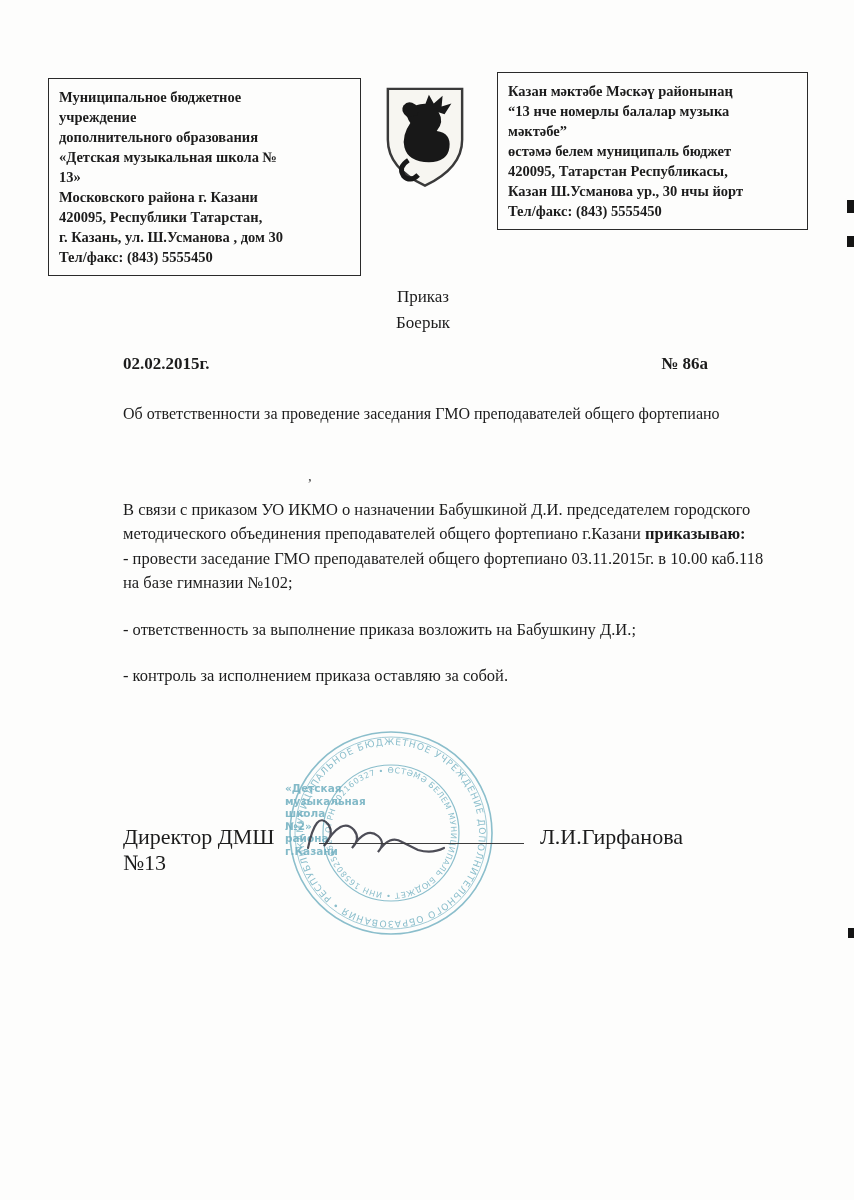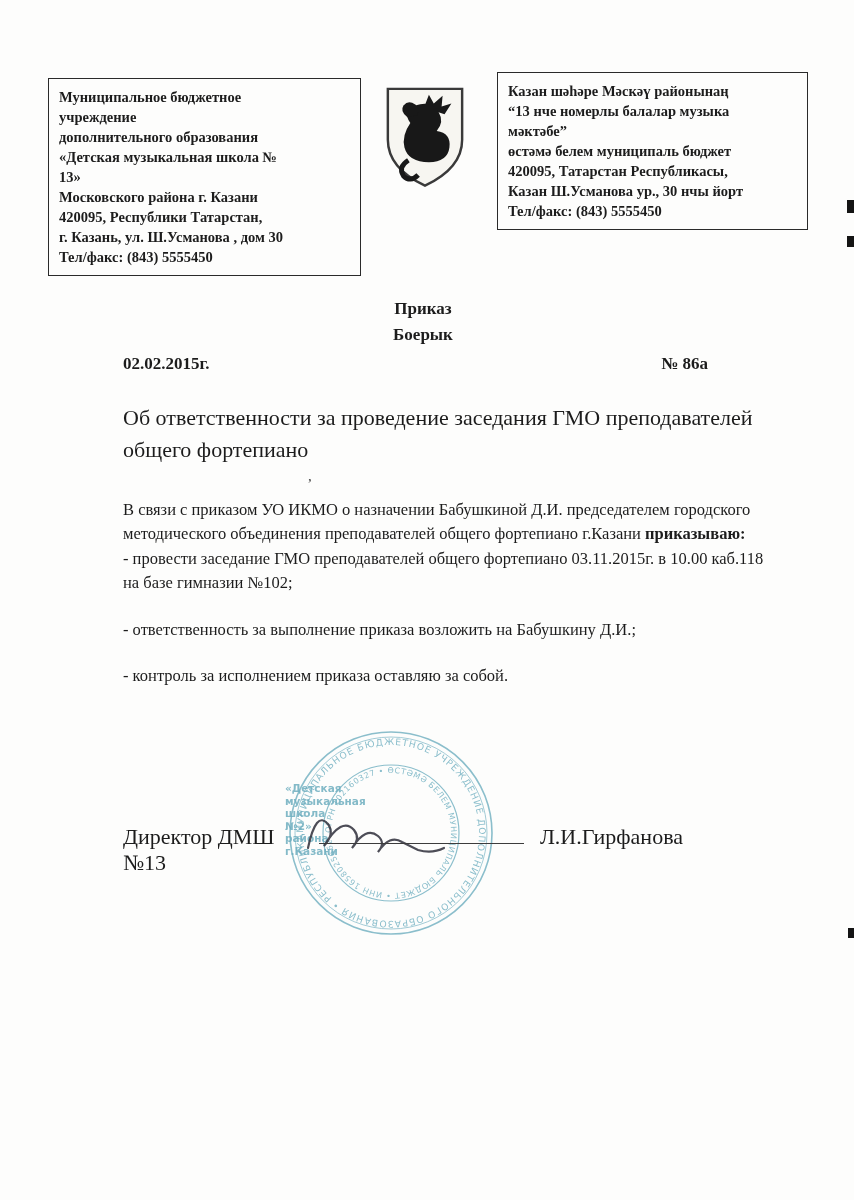--- a/index.html
+++ b/index.html
@@ -25,33 +25,33 @@
   }
   .hdr-box.left{ left:48px; top:78px; width:313px; }
   .hdr-box.right{ left:497px; top:72px; width:311px; }
   .emblem{
     position:absolute; left:381px; top:84px; width:88px; height:106px;
   }
   
   .title{
     position:absolute; left:0; right:8px; top:284px;
     text-align:center;
-    font-weight:bold; font-size:17px; line-height:1.55;margin-top:12px;
+    font-weight:normal; font-size:17px; line-height:1.55;
   }
   
   .meta{
     position:absolute; left:123px; right:120px; top:354px;
     display:flex; justify-content:space-between; align-items:baseline;
     font-weight:bold; font-size:17px;
   }
   .meta .number{ padding-right:26px; }
   
   .subject{
     position:absolute; left:123px; top:402px; width:630px;
-    font-size:22px; line-height:1.45;
+    font-size:16px; line-height:1.45;
   }
   .stray{
     position:absolute; left:308px; top:468px; font-size:15px; color:#444;
   }
   .body-text{
     position:absolute; left:123px; top:498px; width:648px;
     font-size:16.5px; line-height:1.48;
   }
   .body-text p{ margin:0; }
   .body-text .gap{ height:22px; }
@@ -117,21 +117,21 @@
         <path d="M30 40 q-9 -13 5 -18 q17 -6 24 7 q6 10 -2 19 q15 2 13 17 q-2 15 -21 15 q-21 0 -25 -15 q-3 -12 6 -25 z"></path>
 
         <path d="M27 34 q-8 -6 -4 -12 q5 -6 12 -1 q5 4 2 11 z"></path>
       </g>
 
       <path d="M28 78 q-11 7 -5 16 q7 7 15 -1" fill="none" stroke="#181818" stroke-width="5"></path>
     </svg>
   </div>
 
   <div class="hdr-box right">
-      <div>Казан шәһәре Мәскәү районынаң</div>
+      <div>Казан мәктәбе Мәскәү районынаң</div>
       <div>“13 нче номерлы балалар музыка</div>
       <div>мәктәбе”</div>
       <div>өстәмә белем муниципаль бюджет</div>
       <div>420095, Татарстан Республикасы,</div>
       <div>Казан Ш.Усманова ур., 30 нчы йорт</div>
       <div>Тел/факс: (843) 5555450</div>
     </div>
 
   <div class="title">
     <div>Приказ</div>

